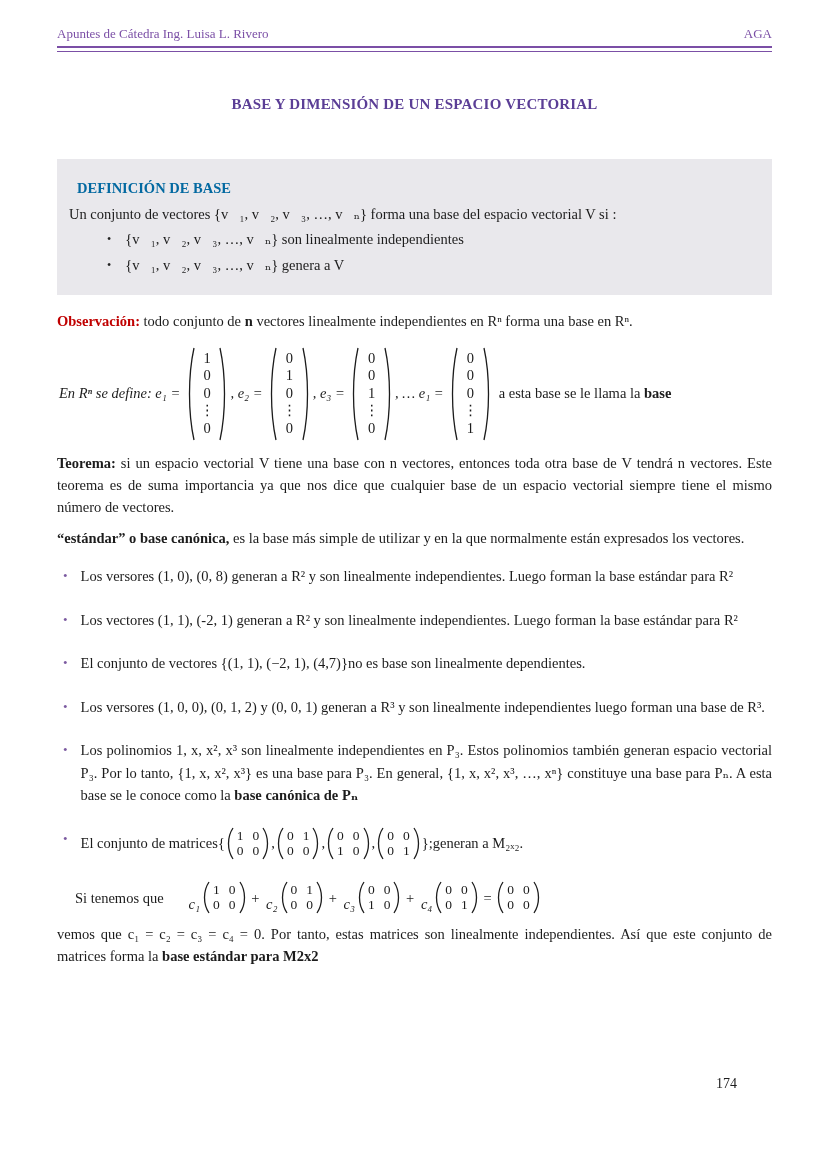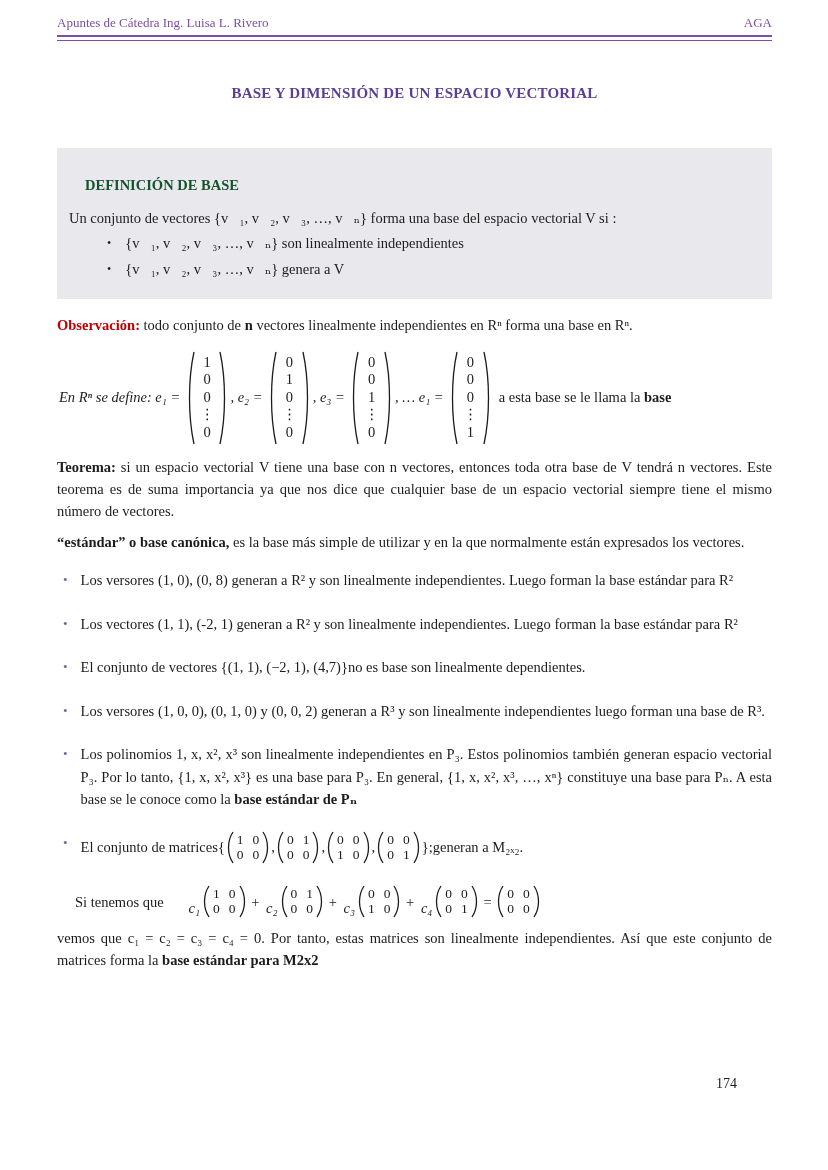--- a/index.html
+++ b/index.html
@@ -1,28 +1,28 @@
 <!DOCTYPE html>
 <html><head>
 <meta charset="utf-8">
 <style>
   html,body{margin:0;padding:0;background:#ffffff;}
   body{width:828px;height:1170px;font-family:"Liberation Serif","DejaVu Serif",serif;color:#1c1c1c;}
   .page{position:relative;width:828px;height:1170px;overflow:hidden;background:#fff;}
   .content{padding:0 56px 0 57px;}
 
   
-  .hdr{display:flex;justify-content:space-between;align-items:flex-end;padding-top:15px;color:#7b4fa6;font-size:13px;}
+  .hdr{display:flex;justify-content:space-between;align-items:flex-end;padding-top:26px;color:#7b4fa6;font-size:13px;}
   .rule{margin-top:4px;height:3px;border-top:2.5px solid #7b4fa6;border-bottom:1.5px solid #7b4fa6;}
 
   h1.title{margin:44px 0 0 0;text-align:center;font-size:15px;letter-spacing:.2px;color:#5b3e96;font-weight:bold;}
 
   
   .defbox{margin-top:46px;background:#e9e8ec;padding:13px 18px 14px 12px;}
-  .defbox h2{margin:16px;font-size:14.5px;color:#14532d;font-weight:bold;}
+  .defbox h2{margin:8px;font-size:14.5px;color:#0369a1;font-weight:bold;}
   .defbox p{margin:9px 0 6px 0;font-size:14.5px;}
   .defbox ul{margin:4px 0 0 0;padding:0;list-style:none;}
   .defbox li{display:flex;margin:4px 0 4px 38px;font-size:14.5px;line-height:1.5;}
   .defbox li .dot{color:#222;margin-right:14px;font-size:12px;line-height:1.8;}
 
   .obs{margin:16px 0 0 0;font-size:14.5px;line-height:1.45;}
 
   
   .mathrow{margin-top:12px;display:flex;align-items:center;font-size:14.5px;min-height:100px;}
   .mathrow .mlabel{font-style:italic;white-space:pre;margin:0 2px;}
@@ -166,25 +166,25 @@
       <li>
         <span class="pdot">•</span>
         <div class="btext"><span>Los vectores (1, 1), (-2, 1) generan a R² y son linealmente independientes. Luego forman la base estándar para R²</span></div>
       </li>
       <li>
         <span class="pdot">•</span>
         <div class="btext"><span>El conjunto de vectores {(1, 1), (−2, 1), (4,7)}no es base son linealmente dependientes.</span></div>
       </li>
       <li>
         <span class="pdot">•</span>
-        <div class="btext"><span>Los versores (1, 0, 0), (0, 1, 0) y (0, 0, 2) generan a R³ y son linealmente independientes luego forman una base de R³.</span></div>
-      </li>
-      <li>
-        <span class="pdot">•</span>
-        <div class="btext just"><span>Los polinomios 1, x, x², x³ son linealmente independientes en P₃. Estos polinomios también generan espacio vectorial P₃.  Por lo tanto, {1, x, x², x³} es una base para P₃.  En general, {1, x, x², x³, …, xⁿ} constituye una base para Pₙ. A esta base se le conoce como la </span><span class="b">base estándar de Pₙ</span></div>
+        <div class="btext"><span>Los versores (1, 0, 0), (0, 1, 2) y (0, 0, 1) generan a R³ y son linealmente independientes luego forman una base de R³.</span></div>
+      </li>
+      <li>
+        <span class="pdot">•</span>
+        <div class="btext just"><span>Los polinomios 1, x, x², x³ son linealmente independientes en P₃. Estos polinomios también generan espacio vectorial P₃.  Por lo tanto, {1, x, x², x³} es una base para P₃.  En general, {1, x, x², x³, …, xⁿ} constituye una base para Pₙ. A esta base se le conoce como la </span><span class="b">base canónica de Pₙ</span></div>
       </li>
       <li>
         <span class="pdot">•</span>
         <div class="btext mline">
           <span>El conjunto de matrices</span><span>{</span><span class="mwrap">
               <svg width="8" height="33" viewBox="0 0 8 33">
                 <path d="M7 1 C 1 9.9 1 23.099999999999998 7 32" stroke="#1c1c1c" stroke-width="1.3" fill="none"></path>
               </svg>
               <span class="mgrid">
                 <span>1</span>

